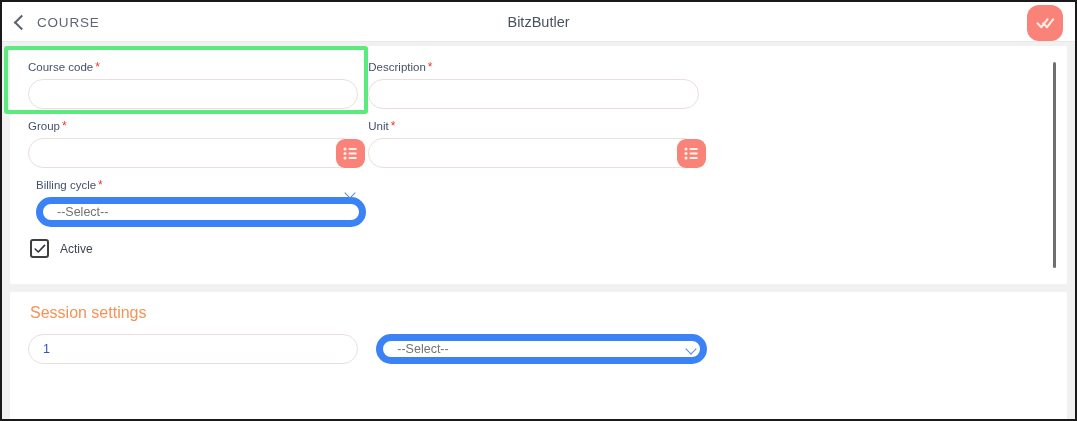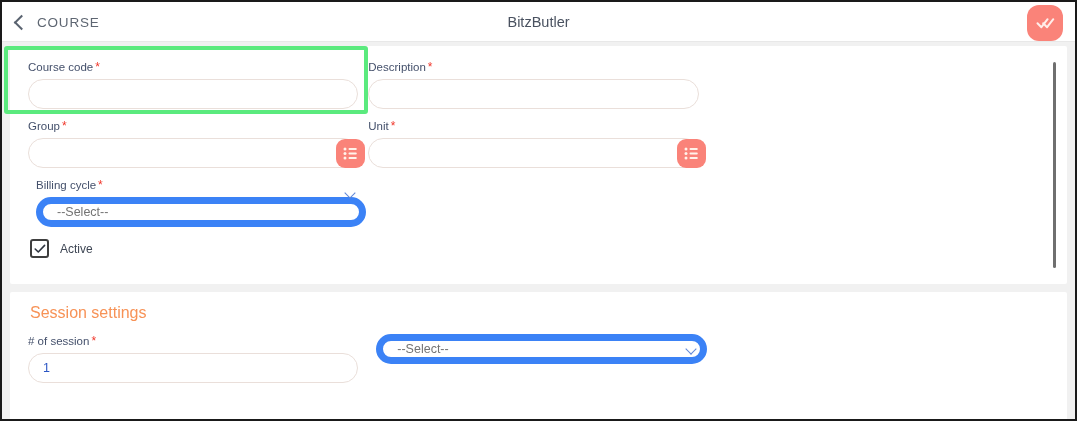--- a/index.html
+++ b/index.html
@@ -307,21 +307,20 @@
         <span class="check-label">Active</span>
       </div>
 
     </div>
 
     <div class="card card-session">
       <div class="section-title" style="color: rgb(247, 146, 86);">Session settings</div>
 
       <div class="form-row">
         <div class="form-col col-3">
-          <label class="field-label"><span># of session</span><span class="req">*</span></label>
           <input class="txt-input" type="text" value="1" style="">
         </div>
         <div class="form-col col-3 sel-wrap">
           <div class="sel-box">--Select--</div>
           <span class="sel-chevron"></span>
         </div>
       </div>
     </div>
 
   </div>

